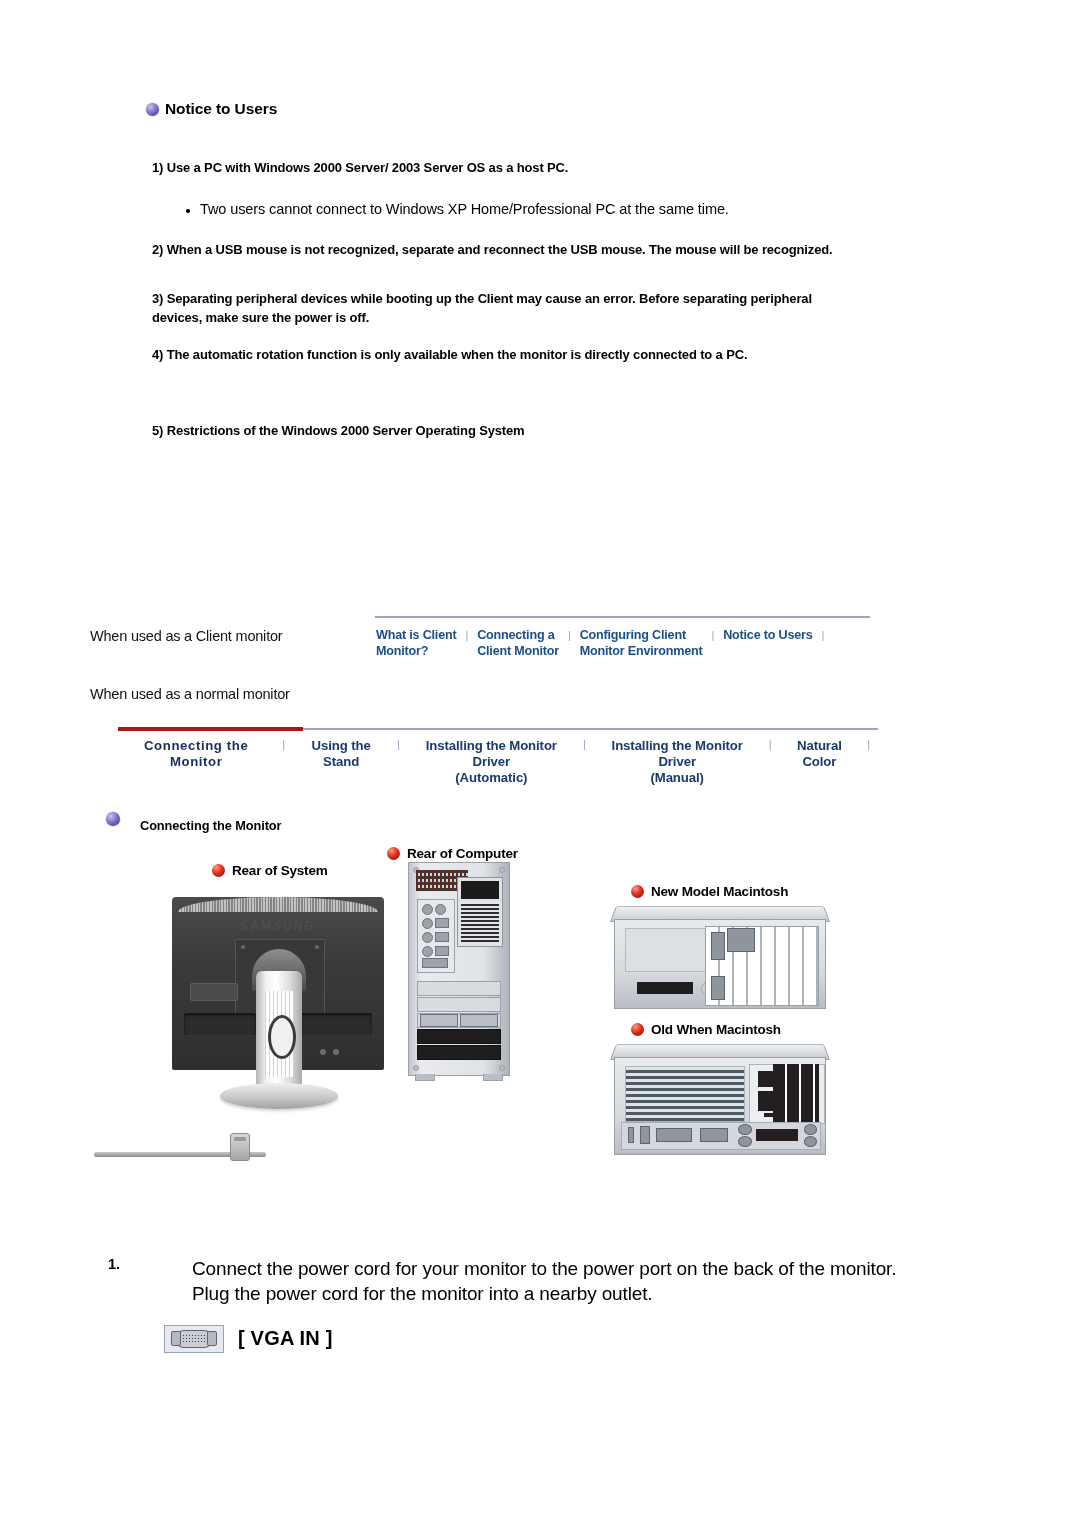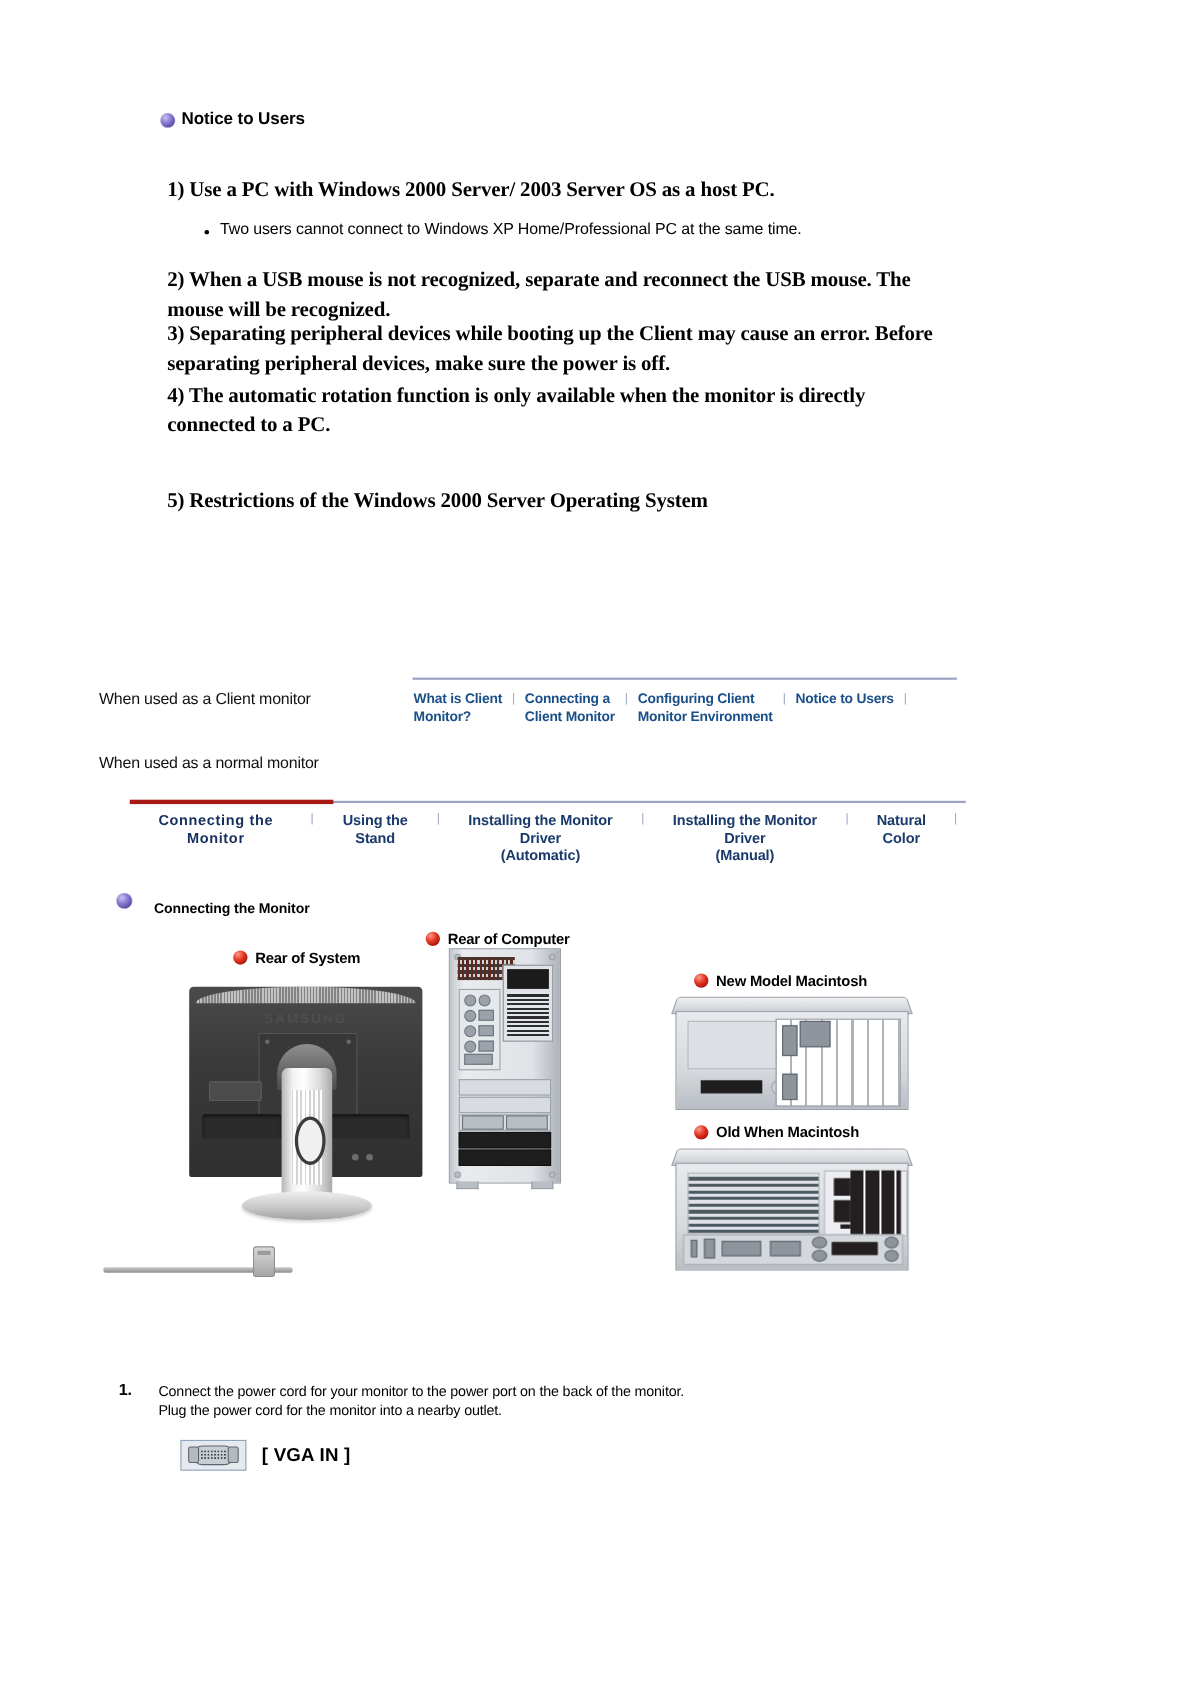--- a/index.html
+++ b/index.html
@@ -42,31 +42,30 @@
   .sphere.purple {
     background: radial-gradient(circle at 34% 30%, #c9c2f0 0%, #8a7fd4 38%, #5b4ea8 72%, #3f3578 100%);
     box-shadow: 0 0 0 0.5px rgba(70,60,130,.35);
   }
   .sphere.red {
     background: radial-gradient(circle at 34% 28%, #ff9a8a 0%, #e33a25 40%, #a8130a 78%, #6d0a04 100%);
   }
   .sphere.lg { width: 14px; height: 14px; }
 
   .num-item {
-    font-size: 19px;
+    font-size: 13px;
     font-weight: bold;
     line-height: 1.43;
     letter-spacing: -0.15px;
-    font-family: Liberation Serif, serif;
   }
   .n1 { position: absolute; left: 6px;  top: 59px;  width: 740px; }
   .n2 { position: absolute; left: 6px;  top: 141px; width: 700px; }
   .n3 { position: absolute; left: 6px;  top: 190px; width: 710px; }
   .n4 { position: absolute; left: 6px;  top: 246px; width: 660px; }
-  .n5 { position: absolute; left: 6px;  top: 322px; width: 700px; margin-top: 20px; }
+  .n5 { position: absolute; left: 6px;  top: 322px; width: 700px; }
 
   .indent-line { display: block; padding-left: 18px; }
 
   .bullet-list {
     position: absolute;
     list-style: none;
     margin: 0;
     padding: 0;
   }
   .bullet-list li {
@@ -530,22 +529,22 @@
   .step-num {
     position: absolute;
     left: 0;
     top: 0;
     width: 54px;
     font-size: 14.6px;
     font-weight: bold;
     letter-spacing: -0.2px;
   }
   .step-text {
-    margin-left: 36px;
-    font-size: 13px;
+    margin-left: 84px;
+    font-size: 19px;
     line-height: 1.33;
     letter-spacing: -0.15px;
     white-space: pre-line;
   }
   .vga-row {
     margin-left: 56px;
     margin-top: 18px;
     margin-bottom: 20px;
     display: flex;
     align-items: center;
@@ -578,21 +577,21 @@
   .vga-screw {
     position: absolute;
     width: 8px; height: 13px;
     background: #b5bac1;
     border: 1px solid #5d6670;
     border-radius: 2px;
   }
   .vga-screw.l { left: 6px; }
   .vga-screw.r { right: 6px; }
   .vga-label {
-    font-size: 17px;
+    font-size: 20px;
     font-weight: bold;
     letter-spacing: 0.2px;
   }
 </style>
 </head>
 <body>
 
 <div class="notice-block">
 
   <div class="notice-heading">

